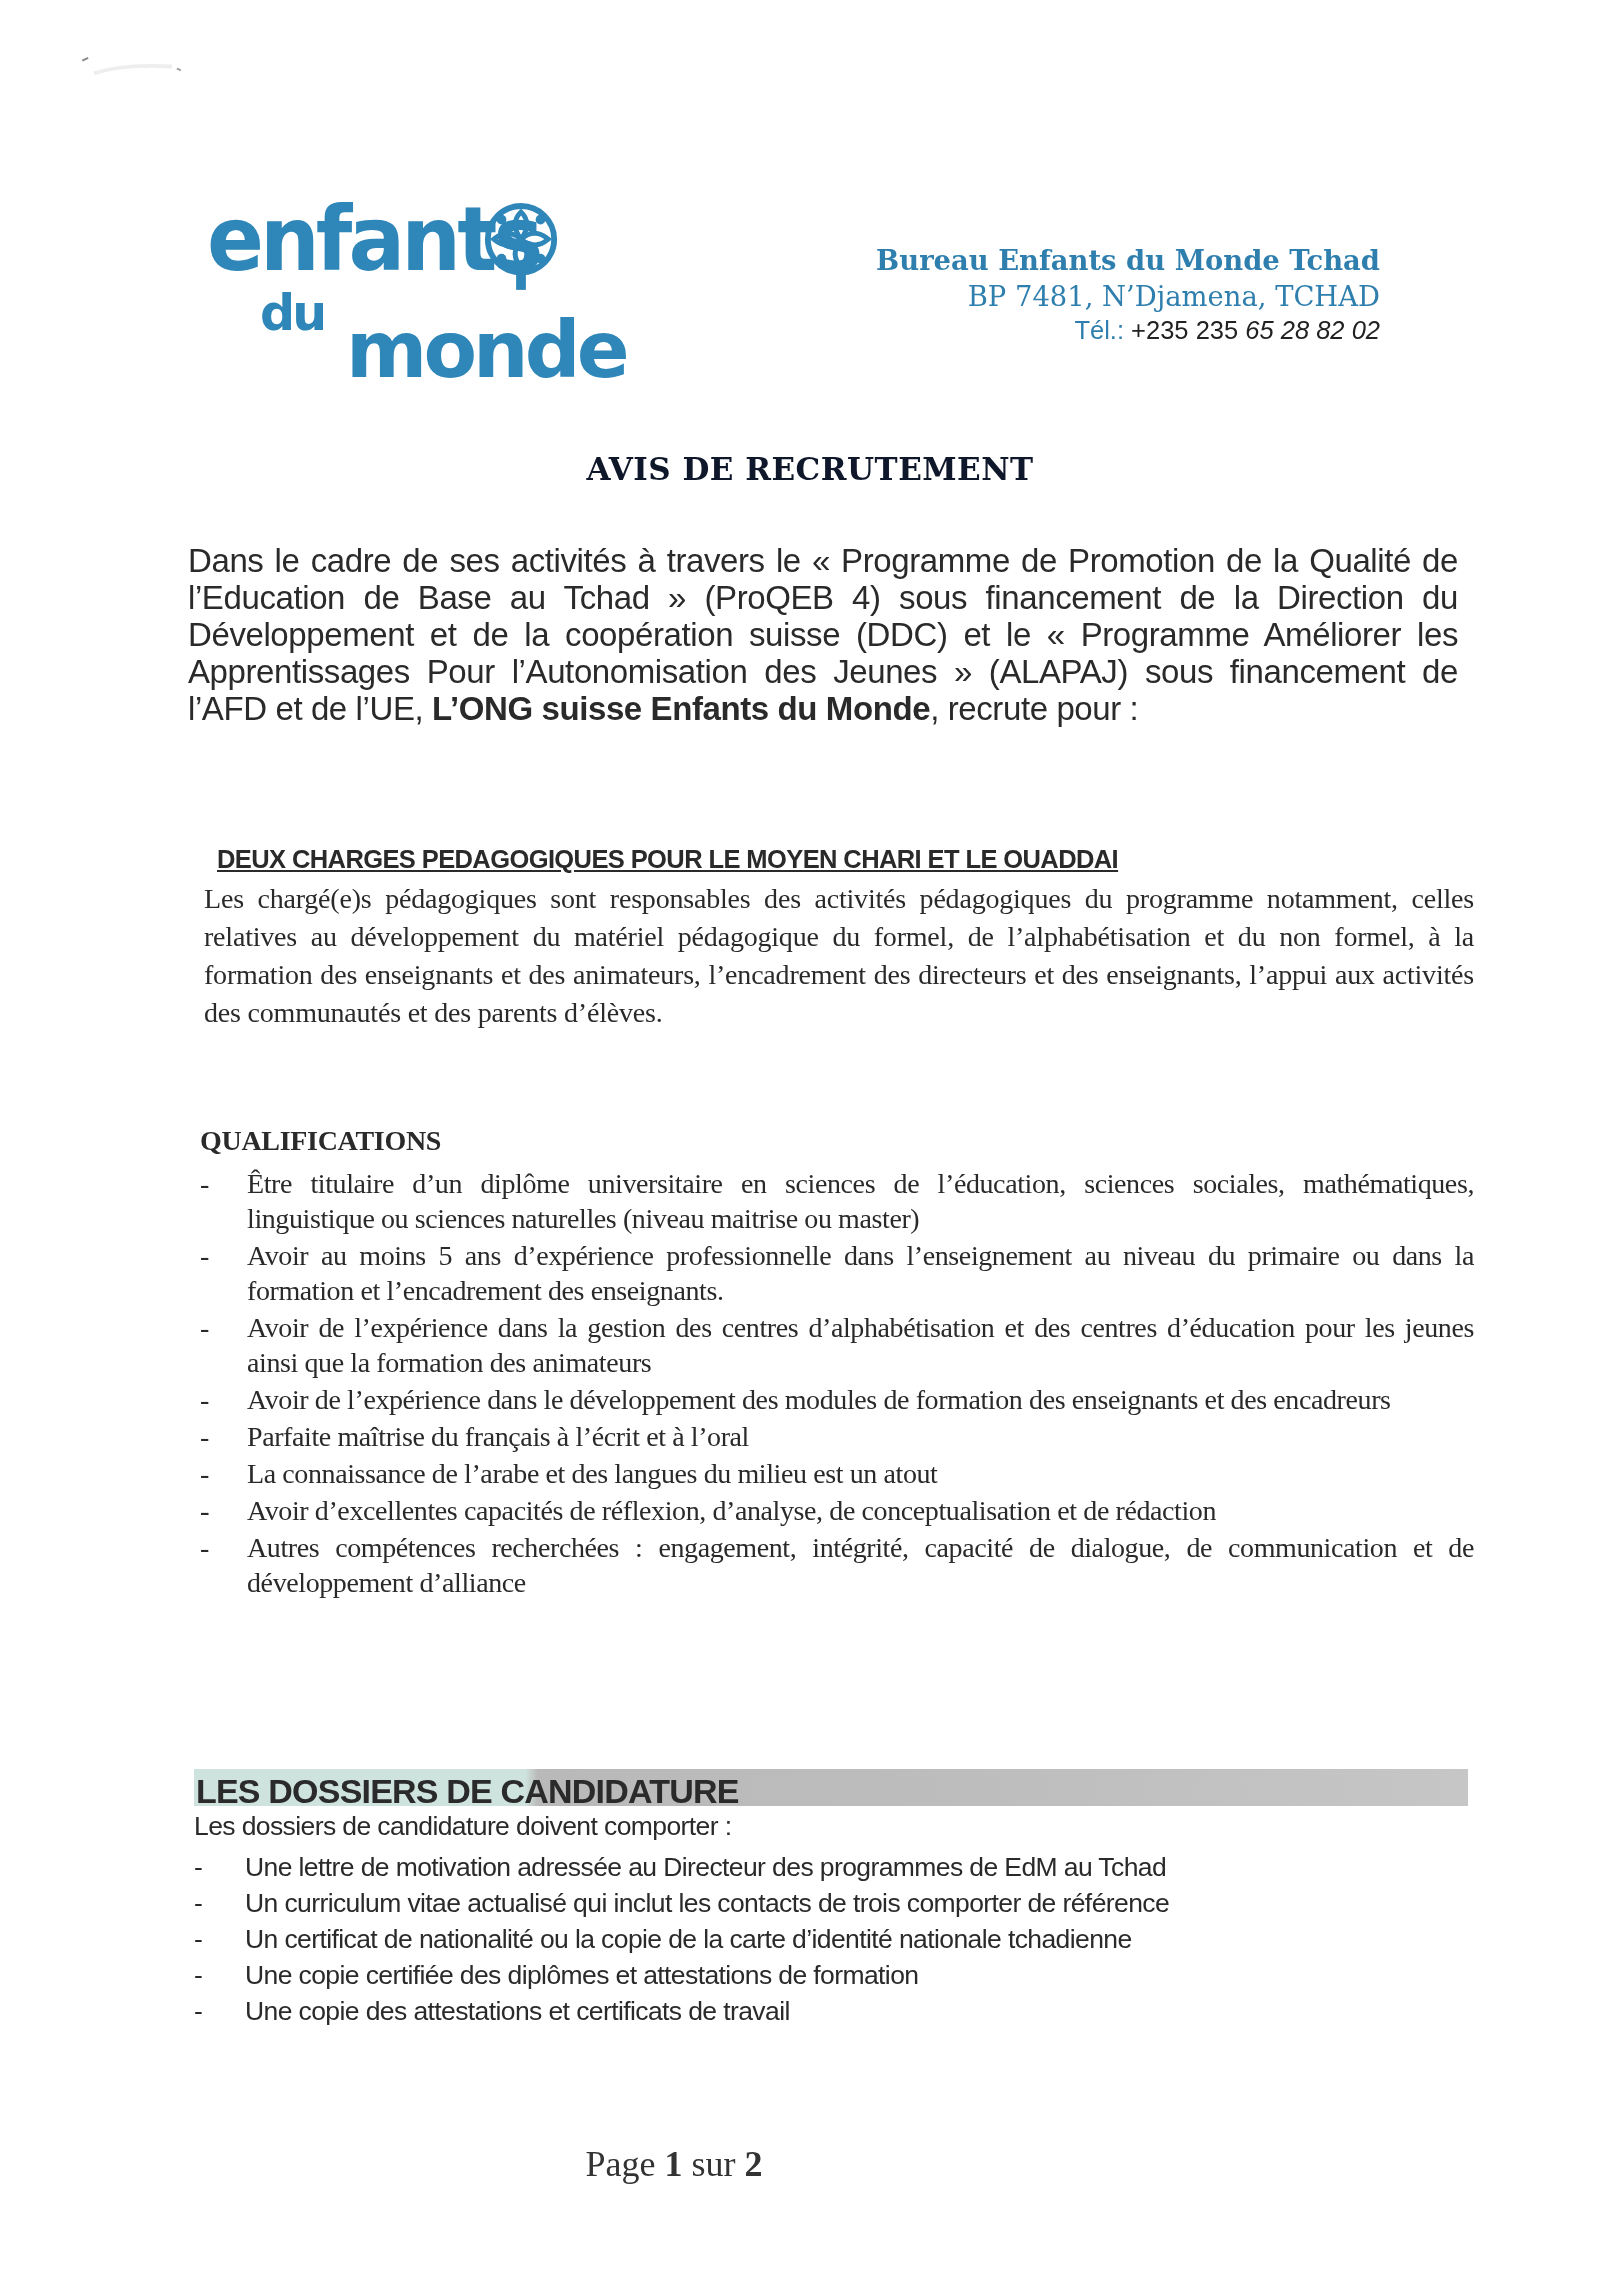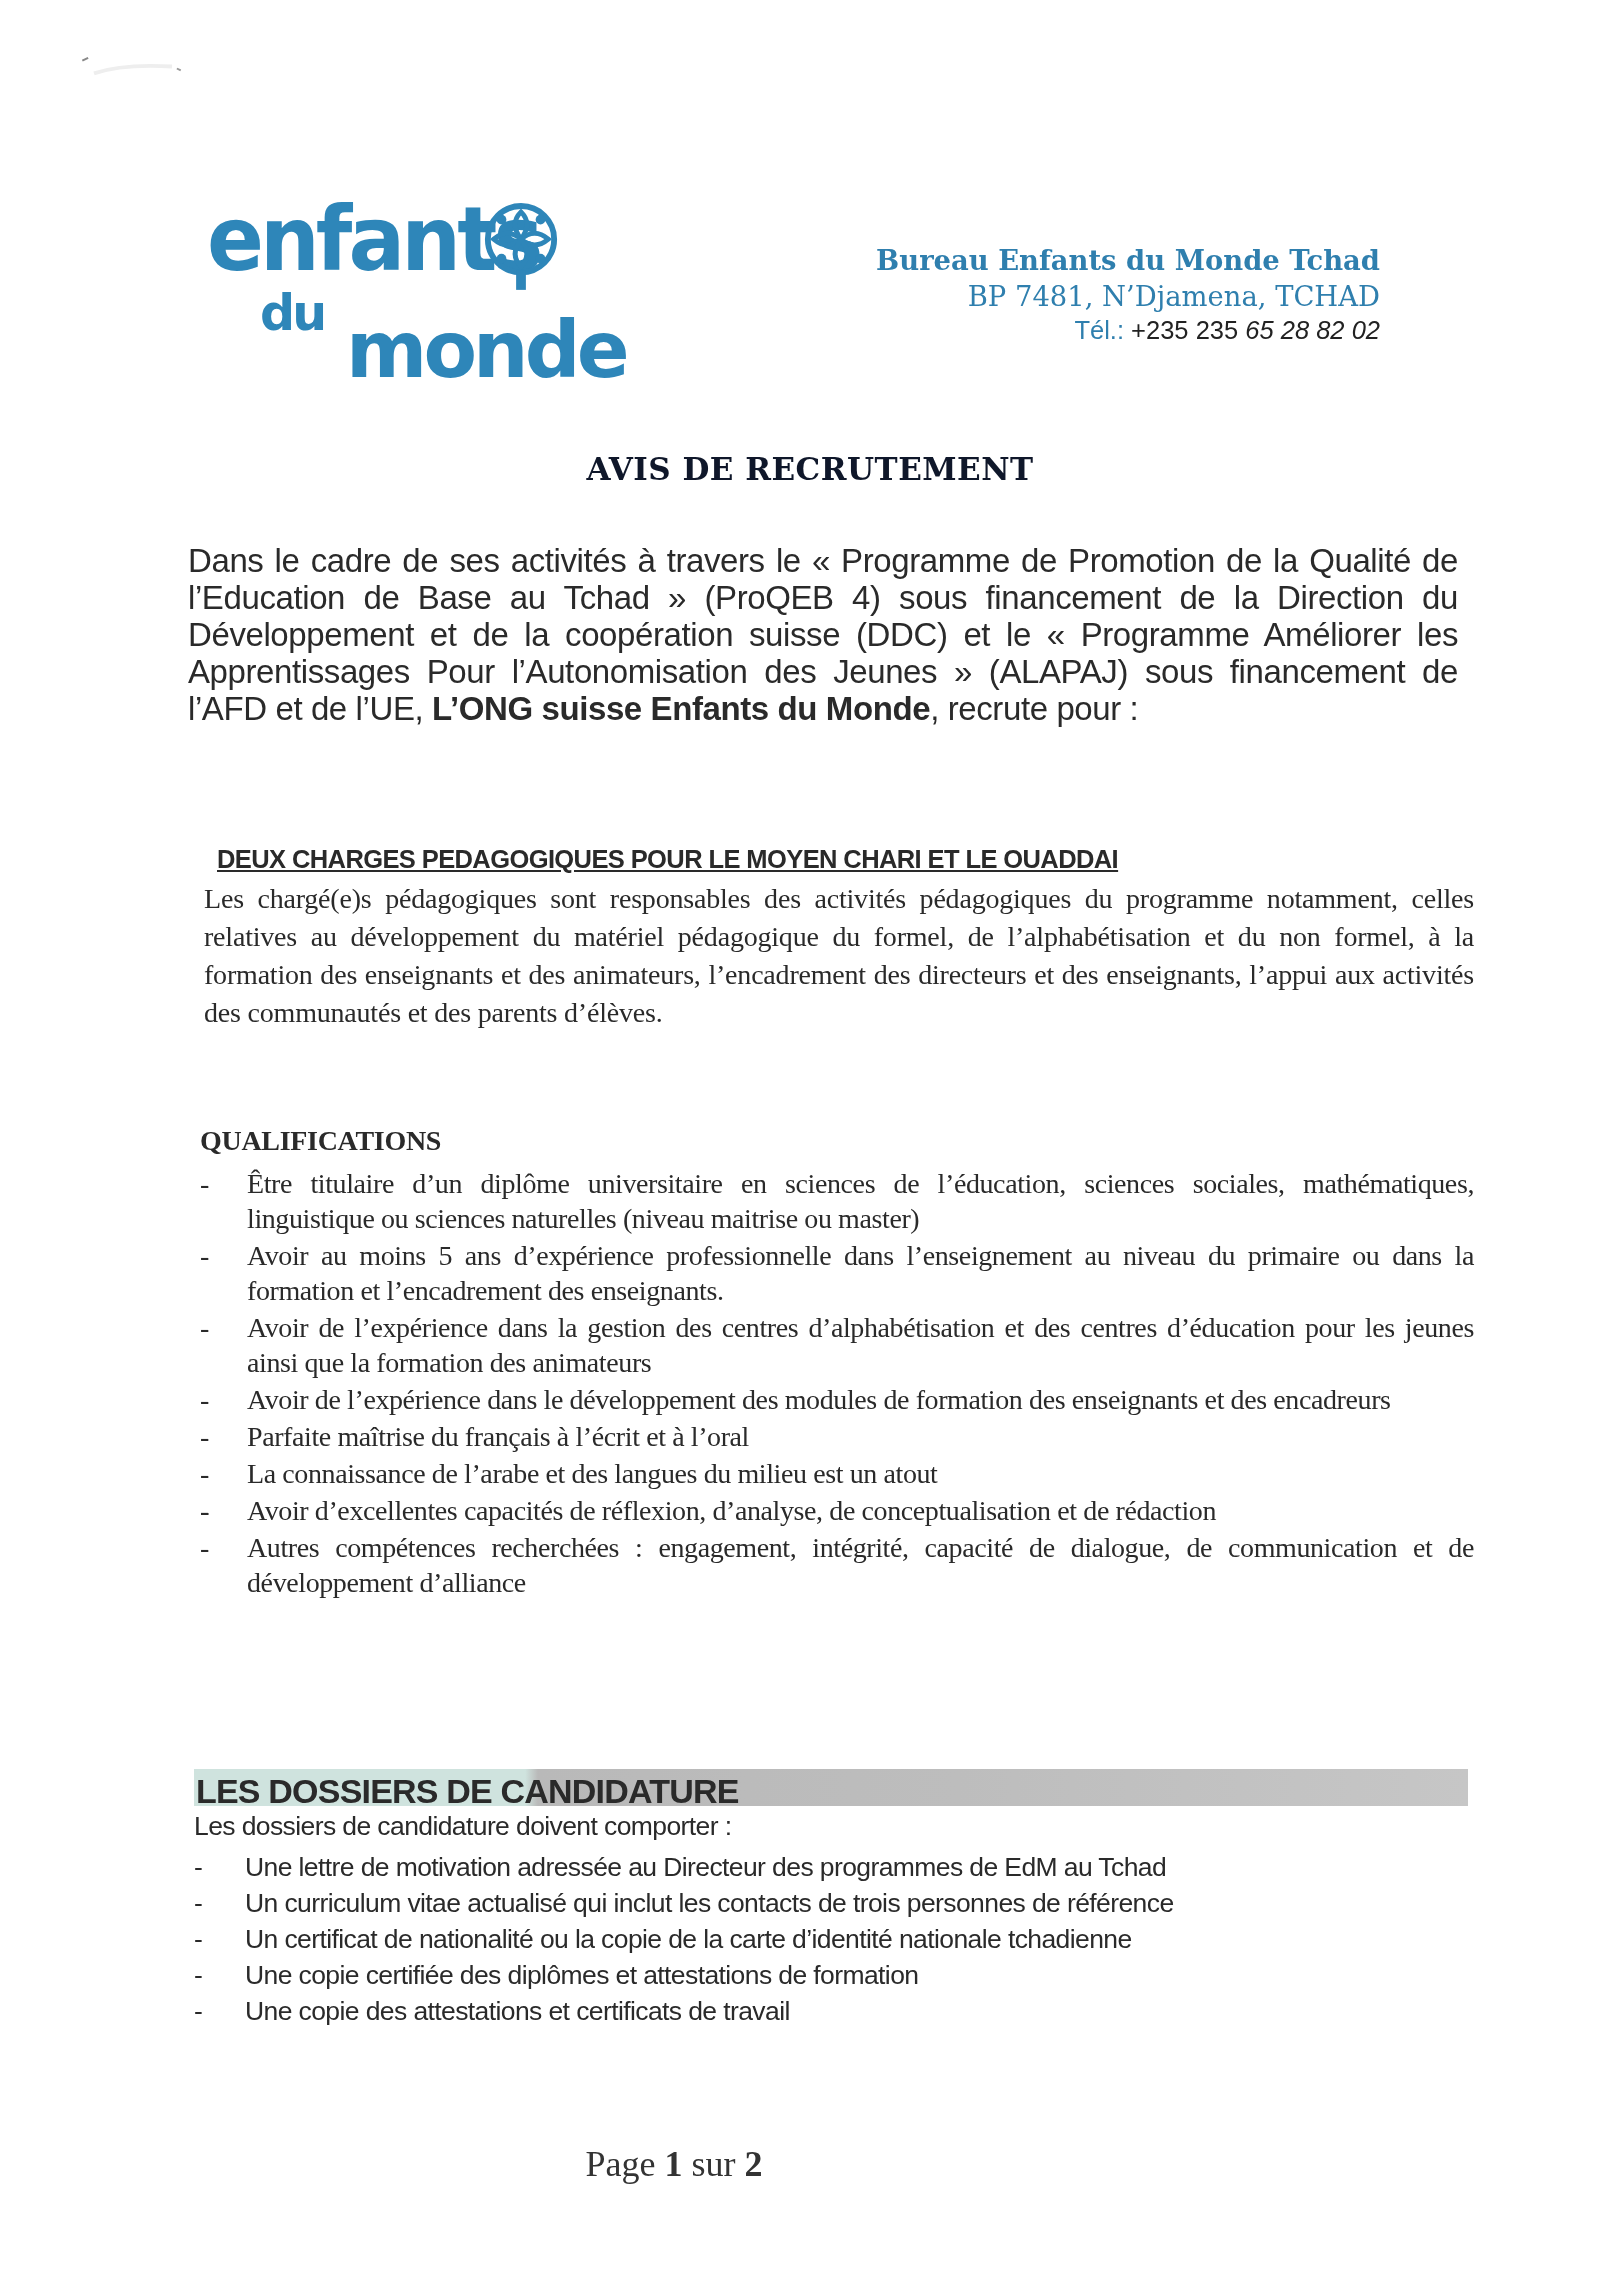--- a/index.html
+++ b/index.html
@@ -148,21 +148,21 @@
     <li><span class="dash">-</span></li>
     <li><span class="dash">-</span><span>Avoir d’excellentes capacités de réflexion, d’analyse, de conceptualisation et de rédaction</span></li>
     <li><span class="dash">-</span><span>Autres compétences recherchées : engagement, intégrité, capacité de dialogue, de communication et de développement d’alliance</span></li>
   </ul>
 
   <div class="dossiers-bar"></div>
   <div class="dossiers-h sans">LES DOSSIERS DE CANDIDATURE</div>
   <div class="dossiers-intro sans">Les dossiers de candidature doivent comporter :</div>
   <ul class="dossiers-list sans">
     <li><span class="dash">-</span><span>Une lettre de motivation adressée au Directeur des programmes de EdM au Tchad</span></li>
-    <li><span class="dash">-</span><span>Un curriculum vitae actualisé qui inclut les contacts de trois personnes de référence</span></li>
+    <li><span class="dash">-</span><span>Un curriculum vitae actualisé qui inclut les contacts de trois comporter de référence</span></li>
     <li><span class="dash">-</span><span>Un certificat de nationalité ou la copie de la carte d’identité nationale tchadienne</span></li>
     <li><span class="dash">-</span><span>Une copie certifiée des diplômes et attestations de formation</span></li>
     <li><span class="dash">-</span><span>Une copie des attestations et certificats de travail</span></li>
   </ul>
 
   <div class="footer">
     <span>Page</span>
     <b>1</b>
     <span>sur</span>
     <b>2</b>

